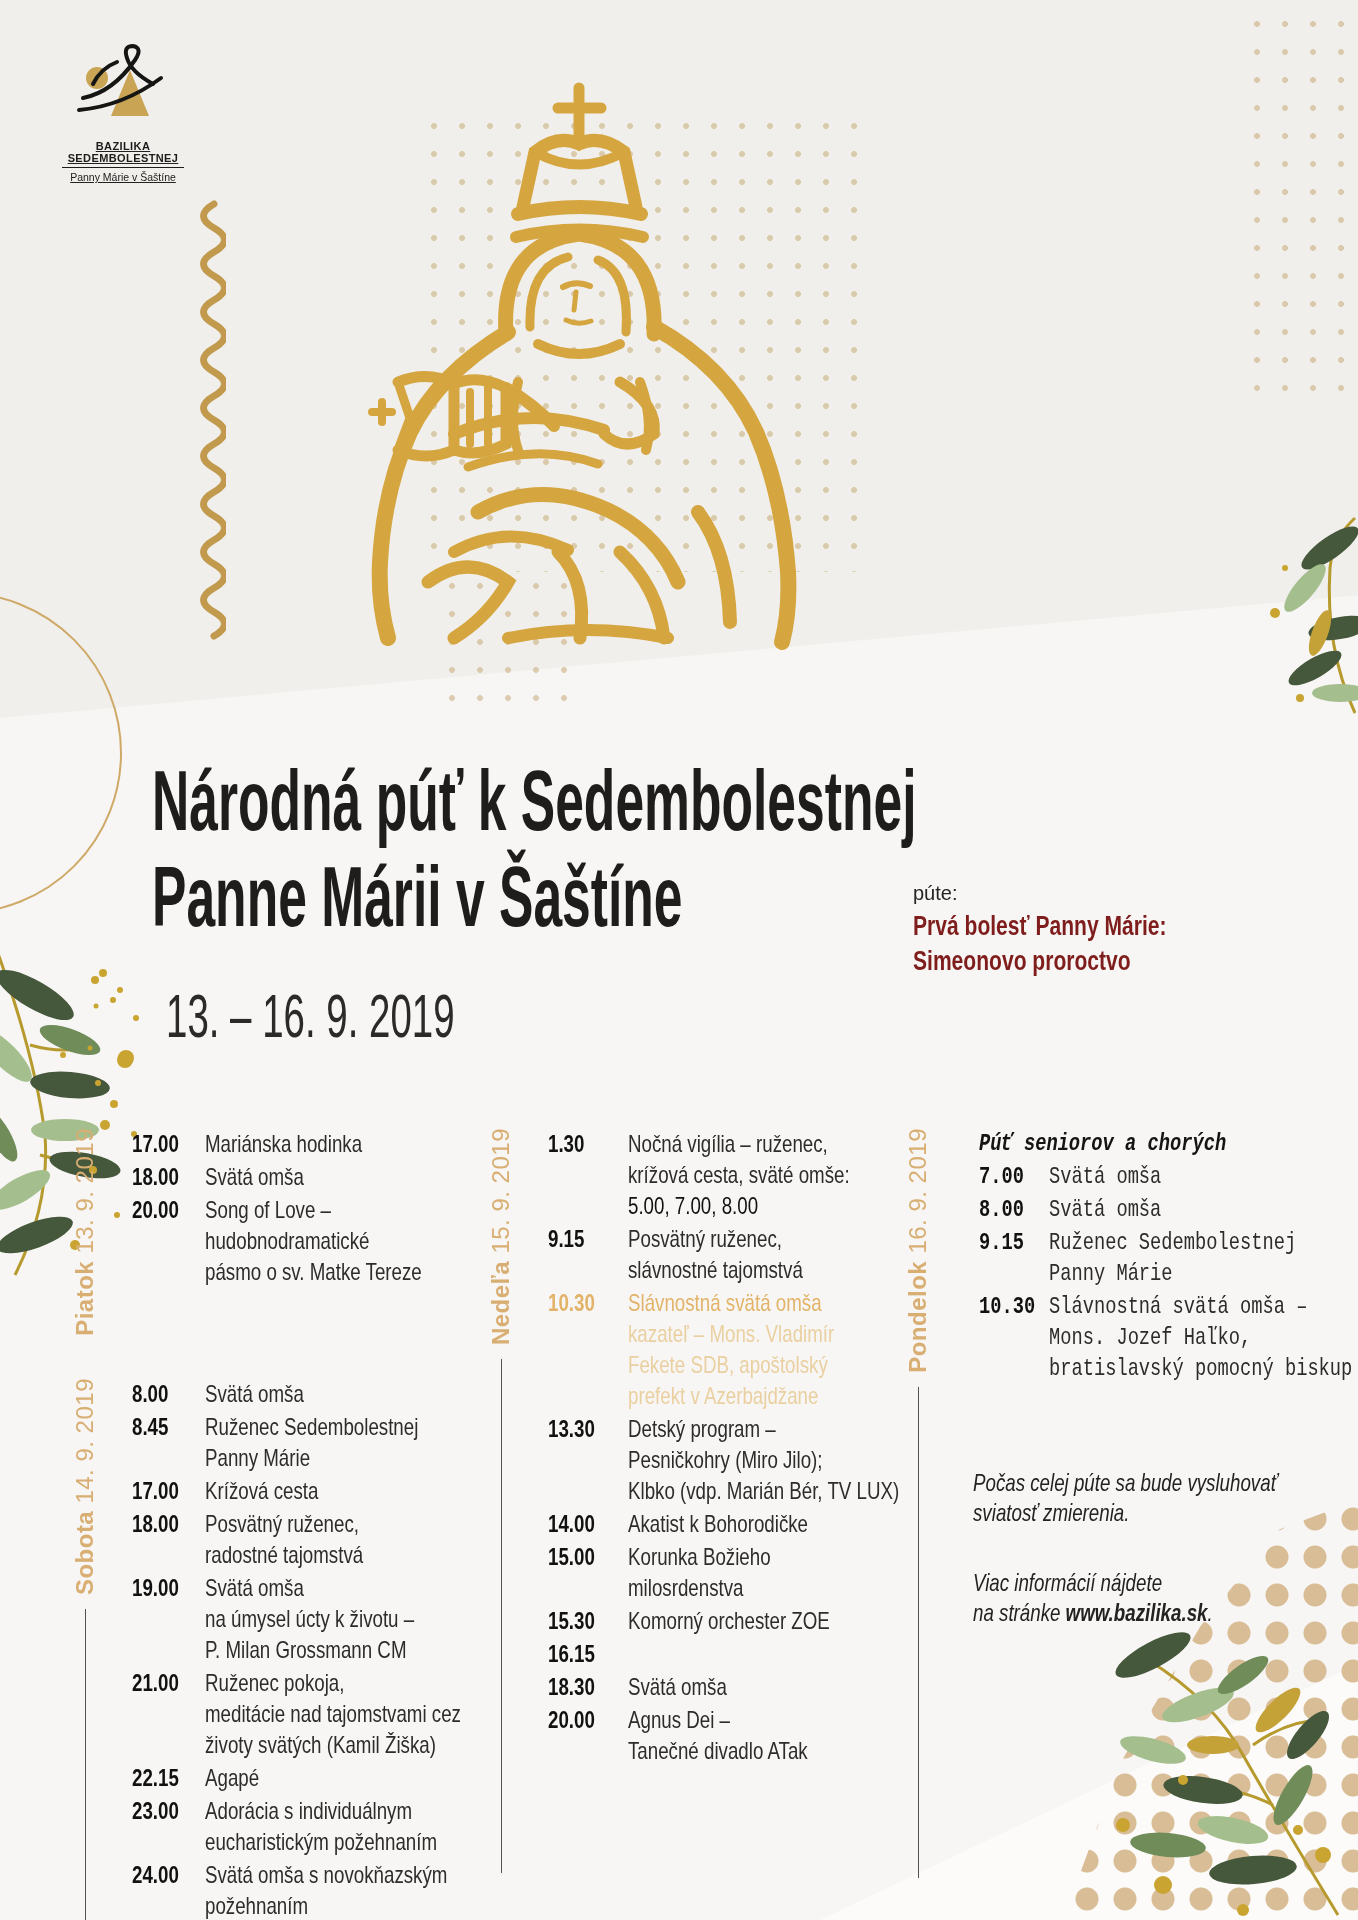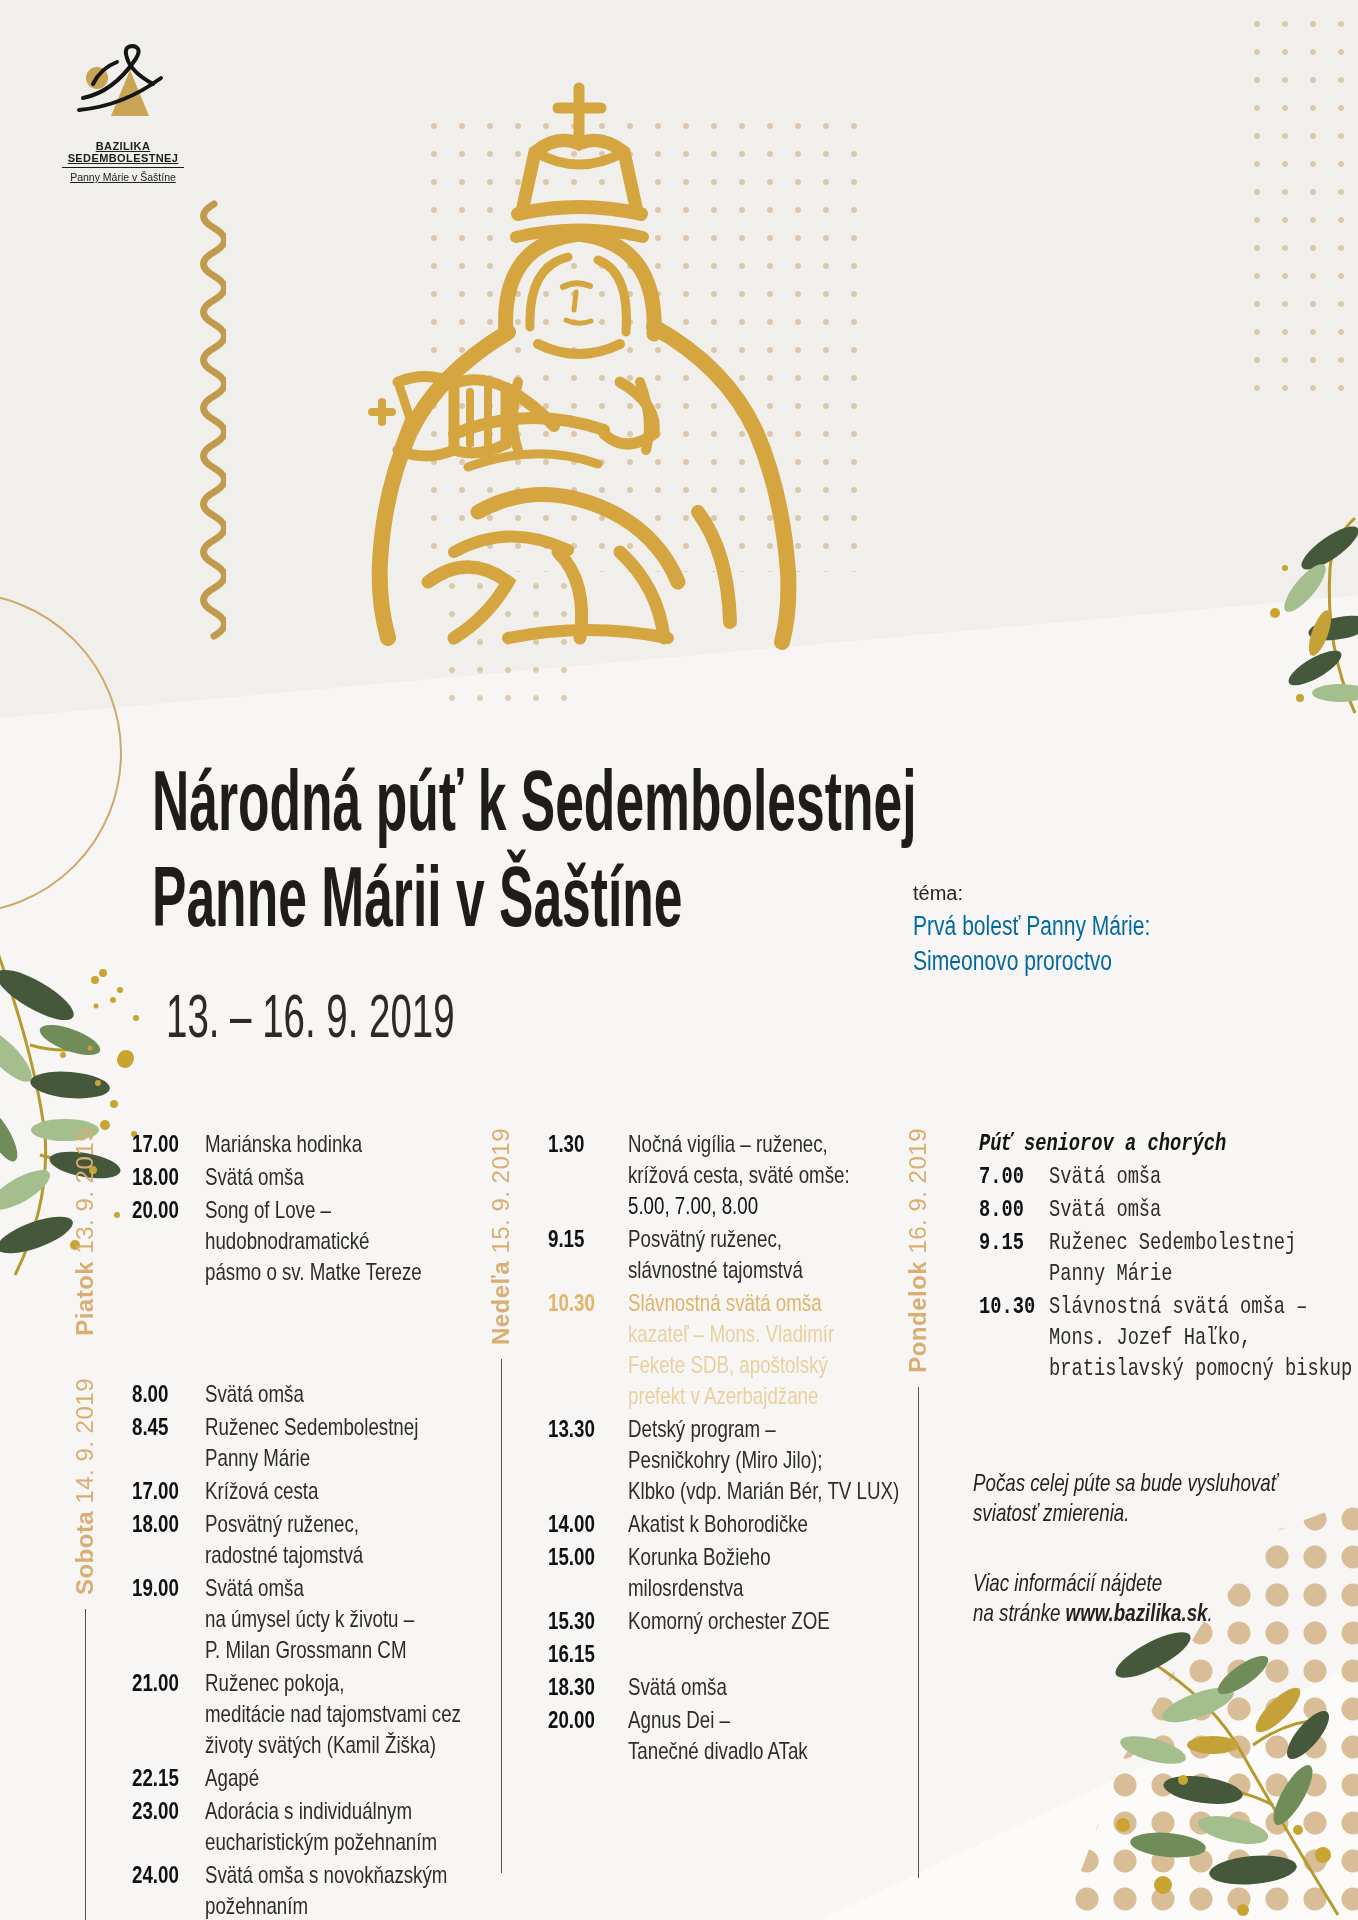--- a/index.html
+++ b/index.html
@@ -31,21 +31,21 @@
   .logo-l2{font-size:10.5px;color:#1c1c1a;}
   
   .sx60{display:inline-block;transform:scaleX(.60);transform-origin:0 0;white-space:nowrap;}
   .sx62{display:inline-block;transform:scaleX(.62);transform-origin:0 0;white-space:nowrap;}
   .cx{display:inline-block;transform:scaleX(.78);transform-origin:0 50%;white-space:nowrap;}
   
   .title{position:absolute;left:152px;top:752px;font-weight:bold;font-size:86px;line-height:96px;color:#1e1d1b;}
   .date-range{position:absolute;left:166px;top:980px;font-size:62px;font-weight:400;color:#2b2a28;}
   .theme{position:absolute;left:913px;top:882px;}
   .theme-label{font-size:20px;color:#262522;margin-bottom:4px;}
-  .theme-line{font-size:27px;font-weight:normal;color:#0369a1;line-height:35px;}
+  .theme-line{font-size:27px;font-weight:bold;color:#7f1d1d;line-height:35px;}
   
   .col{position:absolute;}
   #col1{left:62px;top:1128px;width:404px;}
   #col2{left:478px;top:1128px;width:406px;}
   #col3{left:895px;top:1128px;width:450px;}
   .day-section{display:flex;align-items:stretch;}
   #col1 .day-section + .day-section{margin-top:42px;}
   #col1 .day-section:nth-child(2){min-height:560px;}
   #col2 .day-section{min-height:745px;}
   #col3 .day-section{min-height:750px;}
@@ -228,21 +228,21 @@
 
   <div class="title">
     <div><span class="sx60">Národná púť k Sedembolestnej</span></div>
     <div><span class="sx60">Panne Márii v Šaštíne</span></div>
   </div>
   <div class="date-range">
     <span class="sx62">13. – 16. 9. 2019</span>
   </div>
 
   <div class="theme">
-    <div class="theme-label">téma:</div>
+    <div class="theme-label">púte:</div>
     <div class="theme-line"><span class="cx">Prvá bolesť Panny Márie:</span></div>
     <div class="theme-line"><span class="cx">Simeonovo proroctvo</span></div>
   </div>
 
   <div class="col" id="col1">
     <section class="day-section">
       <div class="day-rail">
           <span class="day-label"><b>Piatok</b>&nbsp;13. 9. 2019</span>
         </div>
       <div class="day-events">

